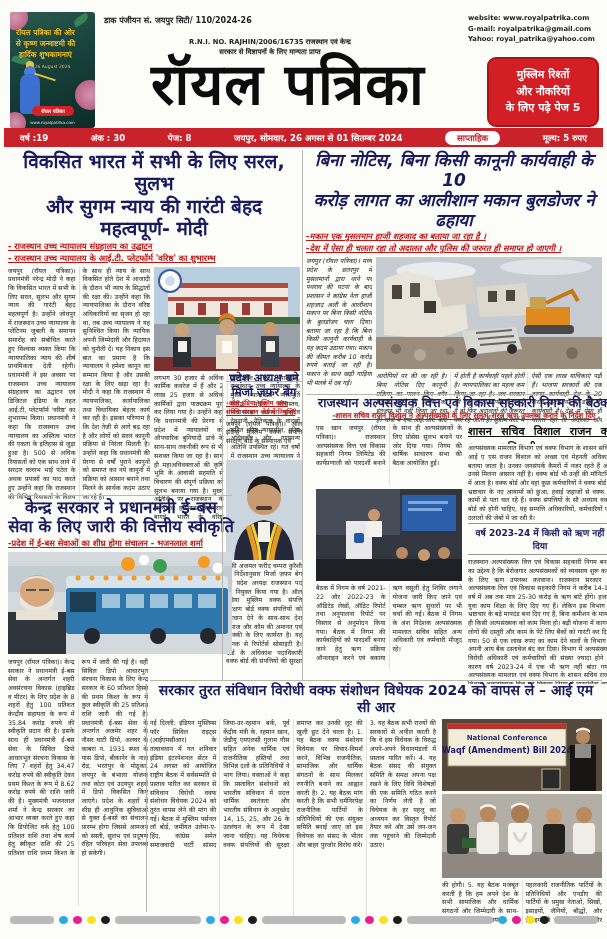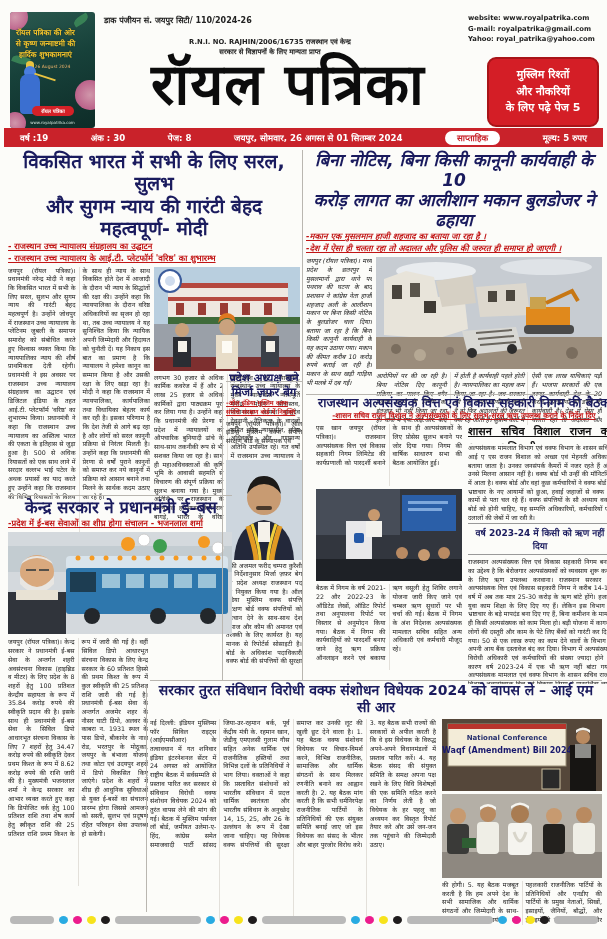--- a/index.html
+++ b/index.html
@@ -256,20 +256,21 @@
         <div class="bodytext" style="height:76px;">अल्पसंख्यक मामलात विभाग एवं वक्फ विभाग के शासन सचिव आई ए एस राजन विशाल को अच्छा एवं मेहनती अधिकारी बताया जाता है। उनका जनसंपर्क कैमरों में नजर रहते हैं और उनसे मिलना आसान नहीं है। वक्फ बोर्ड भी उन्हीं की मॉनिटरिंग में आता है। वक्फ बोर्ड और वहां कुछ कर्मचारियों ने वक्फ बोर्ड में भ्रष्टाचार के नए आयामों को छुआ, हवाई जहाजों से वक्फ के कामों से पता चल रहे हैं। वक्फ संपत्तियों के सौ अध्याय वक्फ बोर्ड को होनी चाहिए, यह सम्पत्ति अधिकारियों, कर्मचारियों एवं दलालों की जेबों में जा रही है।</div>
         <div class="crossbar">वर्ष 2023-24 में किसी को ऋण नहीं दिया</div>
         <div class="bodytext" style="height:126px;">राजस्थान अल्पसंख्यक वित्त एवं विकास सहकारी निगम बनाने का उद्देश्य है कि बेरोजगार अल्पसंख्यकों को व्यवसाय शुरू करने के लिए ऋण उपलब्ध करवाना। राजस्थान सरकार के अल्पसंख्यक वित्त एवं विकास सहकारी निगम ने करीब 14-15 वर्ष में अब तक मात्र 25-30 करोड़ के ऋण बांटे होंगे। हजारों युवा काम शिक्षा के लिए दिए गए हैं। लेकिन इस विभाग में भ्रष्टाचार के बड़े मापदंड बना दिए गए हैं, बिना कमीशन के मामले ही किसी अल्पसंख्यक को काम मिला हो। बड़ी योजना में कागजी लोगों की दस्तूरी और काम के पेटे लिए बैंकों को गारंटी कर दिया गया। 50 से एक लाख रुपए का काम देने वालों के विभाग ने अपनी आय बैंक दस्तावेज बंद कर दिया। विभाग में अल्पसंख्यक विरोधी अधिकारी एवं कर्मचारियों की संख्या ज्यादा होने के कारण वर्ष 2023-24 में एक भी ऋण नहीं बांटा गया। अल्पसंख्यक मामलात एवं वक्फ विभाग के शासन सचिव राजन विशाल अल्पसंख्यक वित्त एवं विकास निगम में पारदर्शिता लाना चाहते हैं जबकि विभाग अब सुध पड़ा है। ऋण किसी को मिल ही नहीं रहे हैं।</div>
       </div>
     </div>
   </section>
 
   <section class="art-ebus">
     <div class="headline">
       <div>केन्द्र सरकार ने प्रधानमंत्री ई-बस</div>
+      <div>सेवा के लिए जारी की वित्तीय स्वीकृति</div>
     </div>
     <div class="subhead">-प्रदेश में ई-बस सेवाओं का शीघ्र होगा संचालन - भजनलाल शर्मा</div>
     <svg class="photo" width="224" height="102" viewBox="0 0 224 102" style="margin-top:3px;">
       <rect width="224" height="102" fill="#d4d9dd"></rect>
       <rect x="0" y="14" width="224" height="26" fill="#c3ccd1"></rect>
       <circle cx="120" cy="12" r="7" fill="#f59a23"></circle>
         <circle cx="136" cy="8" r="6" fill="#ffffff" stroke="#cccccc"></circle>
       <circle cx="152" cy="14" r="7" fill="#3e9e4f"></circle>
         <circle cx="196" cy="10" r="6" fill="#f59a23"></circle>
       <circle cx="210" cy="16" r="6" fill="#ffffff" stroke="#cccccc"></circle>

